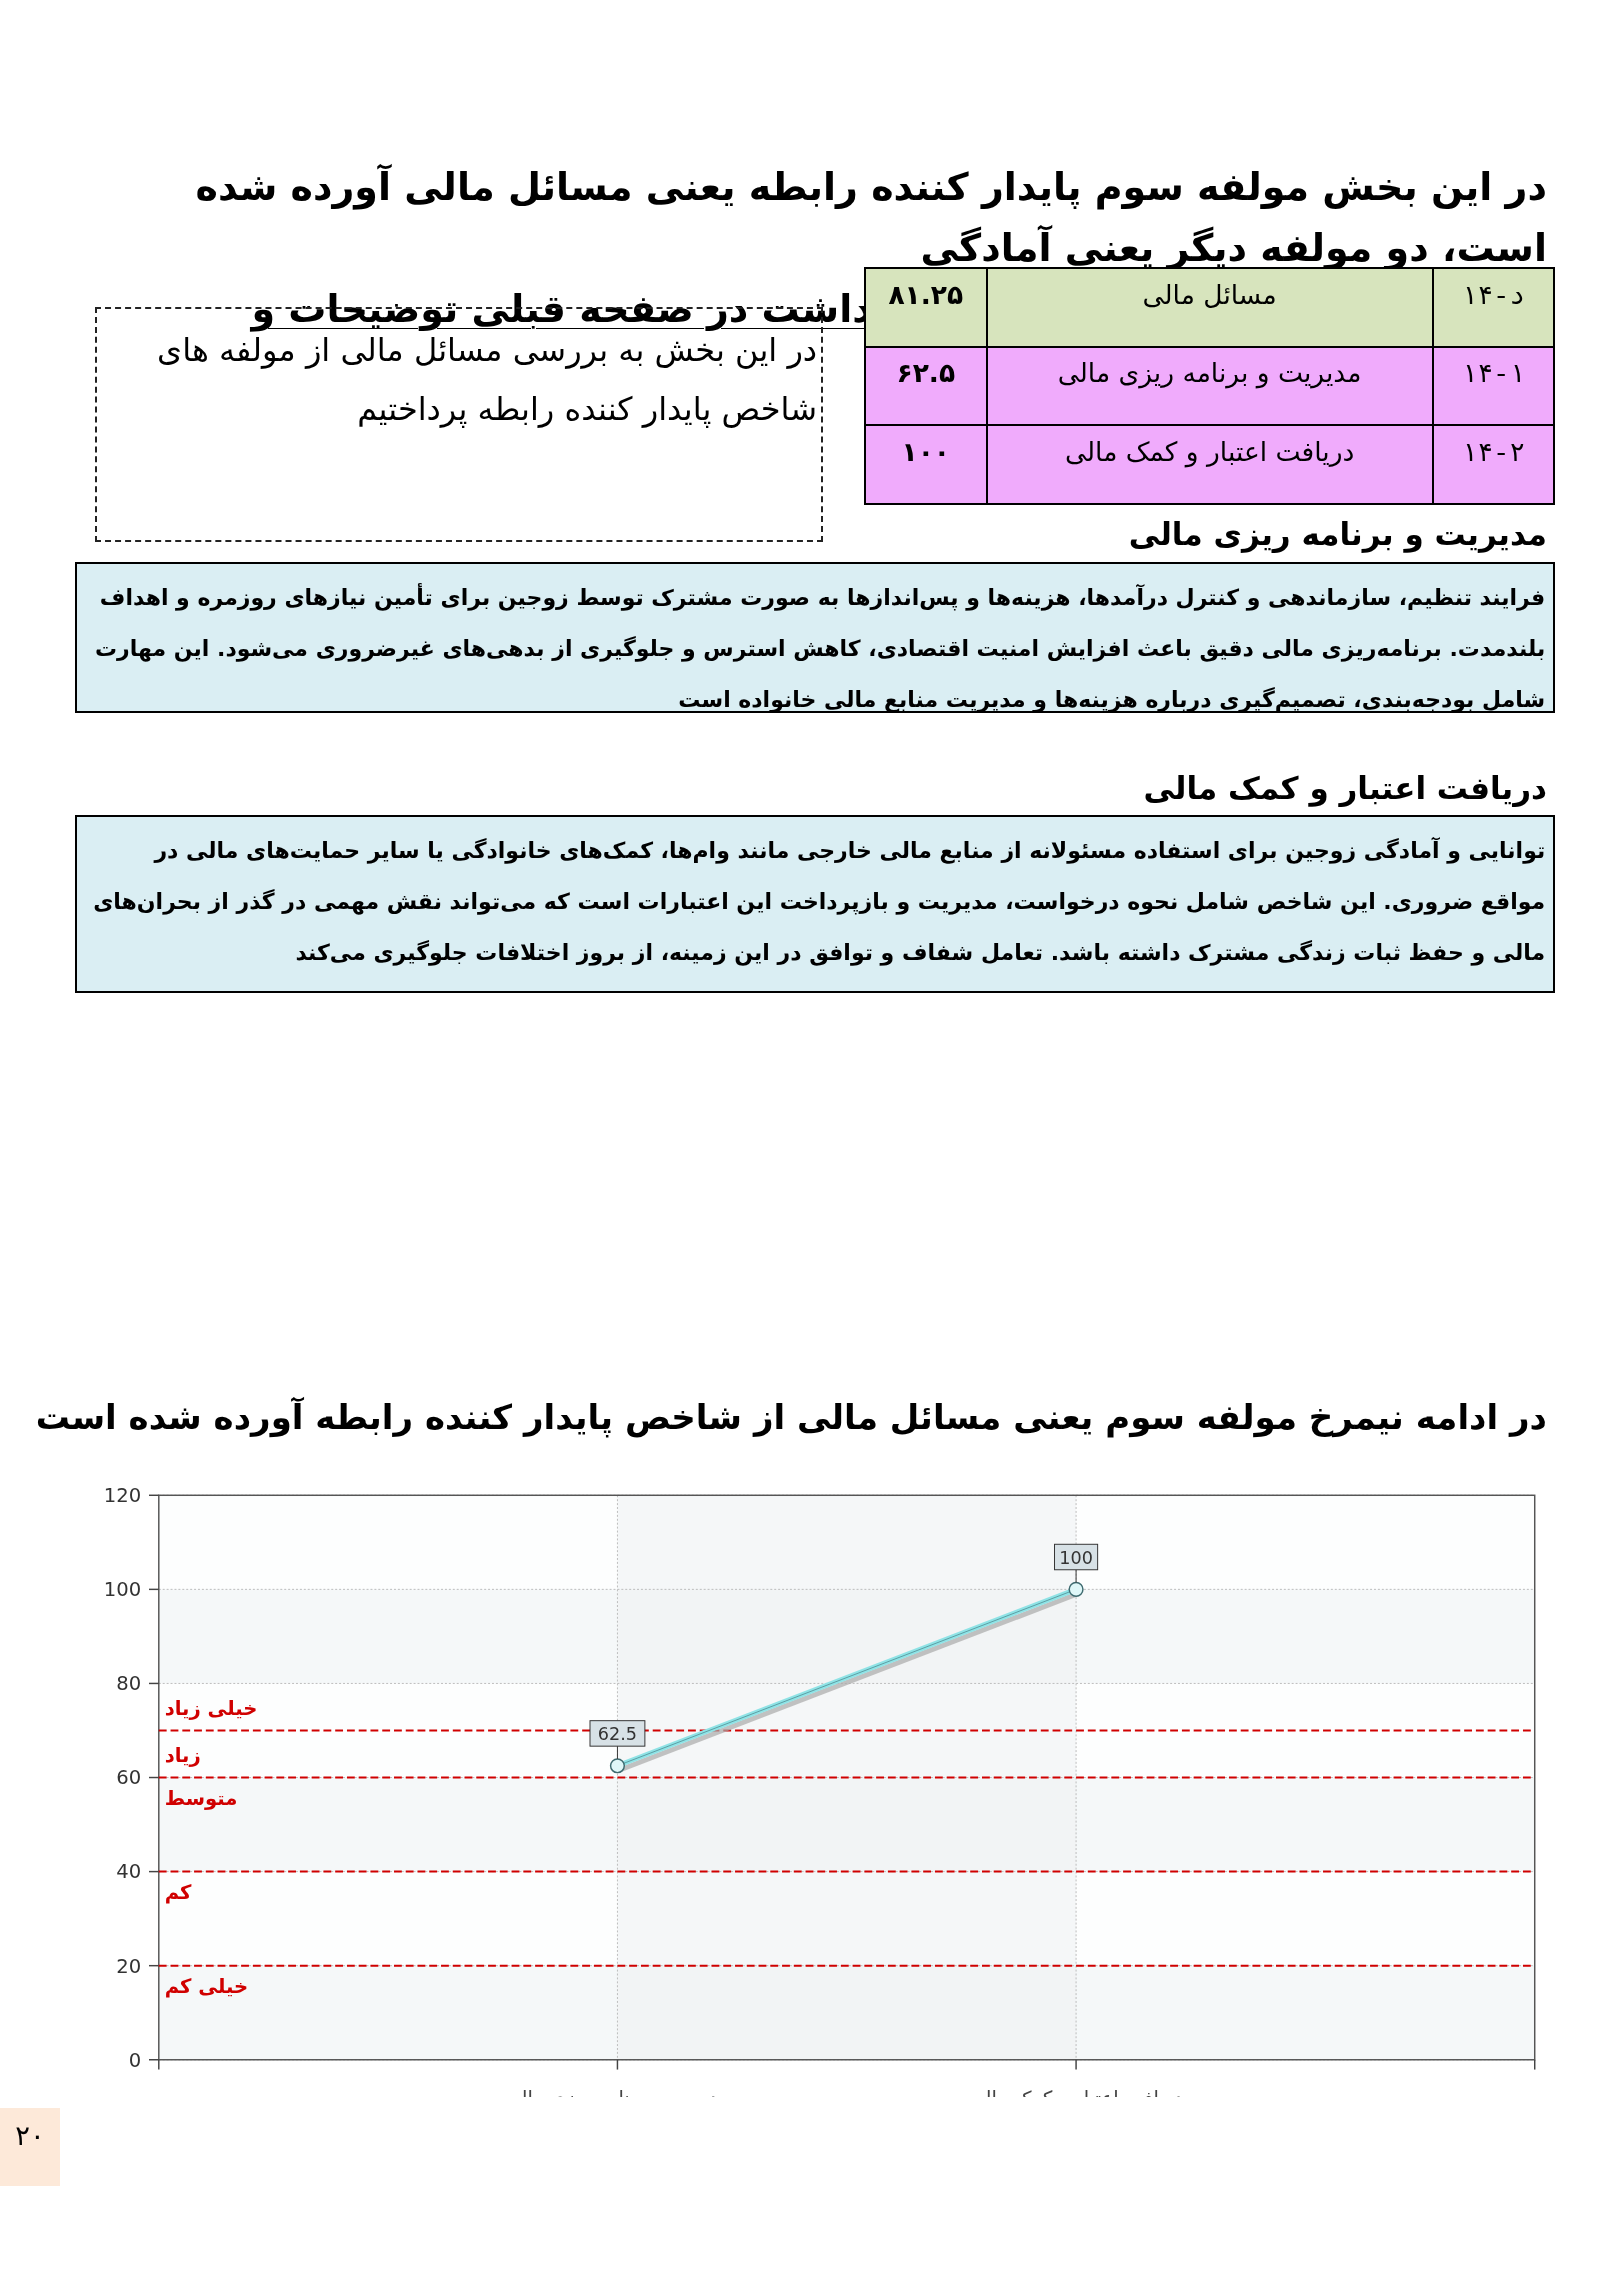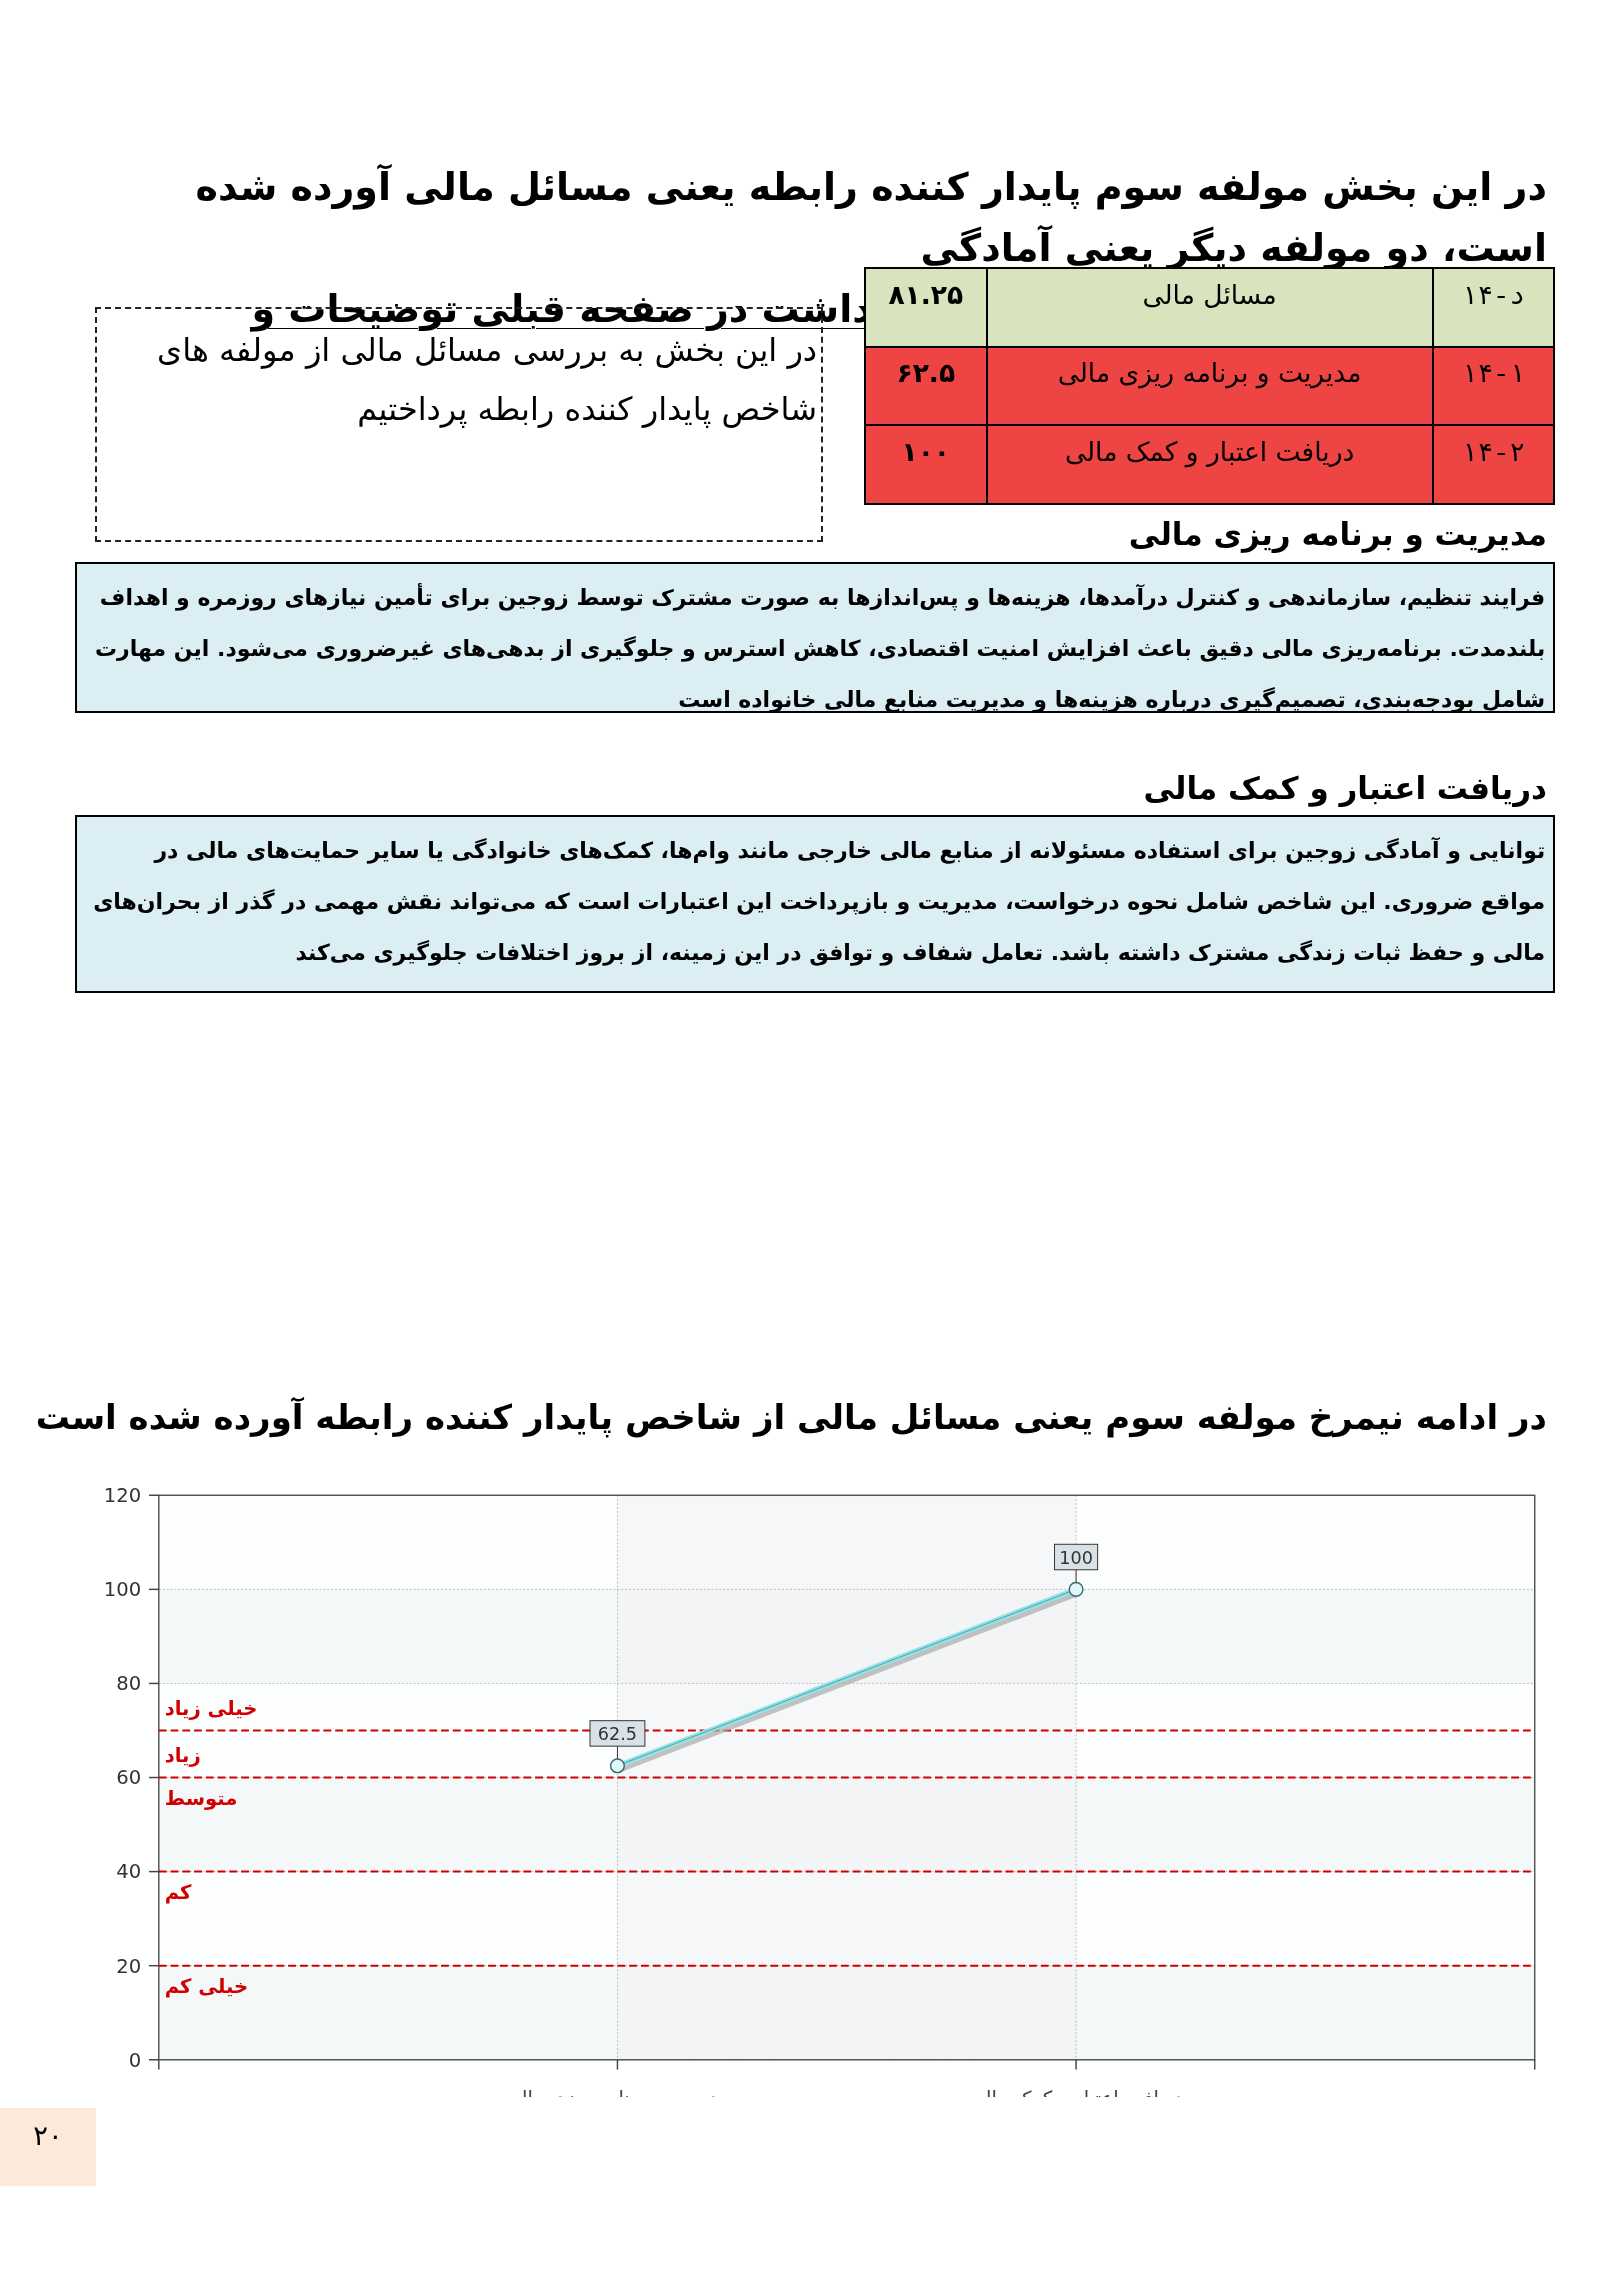--- a/index.html
+++ b/index.html
@@ -6,35 +6,35 @@
   body { width: 1621px; height: 2292px; position: relative; overflow: hidden;
          font-family: "DejaVu Serif", "Liberation Serif", serif; color: #000; }
   .rtl { direction: rtl; text-align: right; }
   .intro { position: absolute; left: 167px; width: 1380px; top: 157px;
            font-family: "DejaVu Sans", sans-serif; font-weight: bold; font-size: 38px; line-height: 61px; }
   .intro .line2 { text-decoration: underline; text-decoration-thickness: 1px; text-underline-offset: 5.9px; }
   table.scores { position: absolute; left: 864px; top: 267px; width: 691px; height: 238px;
                  border-collapse: collapse; direction: rtl; font-size: 26.5px; }
   table.scores td { border: 2px solid #000; text-align: center; vertical-align: top; padding-top: 9.8px; margin-left: 16px; }
   table.scores tr.head td { background: #d7e4bd; }
-  table.scores tr.row td { background: #ef4444; text-align: center; }
+  table.scores tr.row td { background: #f0abfc; text-align: center; }
   table.scores td.code { width: 118px; font-family: Liberation Mono, monospace; }
   table.scores td.name { width: 446px; font-family: "DejaVu Sans", sans-serif; }
   table.scores td.score { width: 118px; font-weight: bold; font-family: "DejaVu Sans", sans-serif; }
   .dashbox { position: absolute; left: 95px; top: 307px; width: 728px; height: 235px;
              border: 2px dashed #222; box-sizing: border-box; padding: 11.8px 3.9px 0 9.8px;
              font-family: "DejaVu Sans", sans-serif; font-size: 32px; line-height: 59px; }
   .heading { position: absolute; right: 74px; font-family: "DejaVu Sans", sans-serif; font-weight: bold; font-size: 31px; }
   .infobox { position: absolute; left: 75px; width: 1480px; box-sizing: border-box;
              border: 2.5px solid #000; background: #daeef3; padding: 7.8px 7.8px 0 7.8px;
              font-family: "DejaVu Sans", sans-serif; font-weight: bold; font-size: 22px; line-height: 51px; }
   .chart-intro { position: absolute; right: 74px; top: 1397px; font-family: "DejaVu Sans", sans-serif;
                  font-weight: bold; font-size: 34px; }
   svg.chart { position: absolute; left: 0; top: 1460px; }
-  .pagenum { position: absolute; left: 0; top: 2108px; width: 96px; height: 78px; background: #fde9d9;
+  .pagenum { position: absolute; left: 0; top: 2108px; width: 60px; height: 78px; background: #fde9d9;
              text-align: center; font-size: 27.4px; padding-top: 11.8px; box-sizing: border-box; }
 </style>
 </head>
 <body>
 
 <div class="intro rtl">
   <div>در این بخش مولفه سوم پایدار کننده رابطه یعنی مسائل مالی آورده شده است، دو مولفه دیگر یعنی آمادگی</div>
   <div class="line2">برای ازدواج و تعهد چون زیر مولفه نداشت در صفحه قبلی توضیحات و نمرات آن ارائه شده است</div>
 </div>
 

